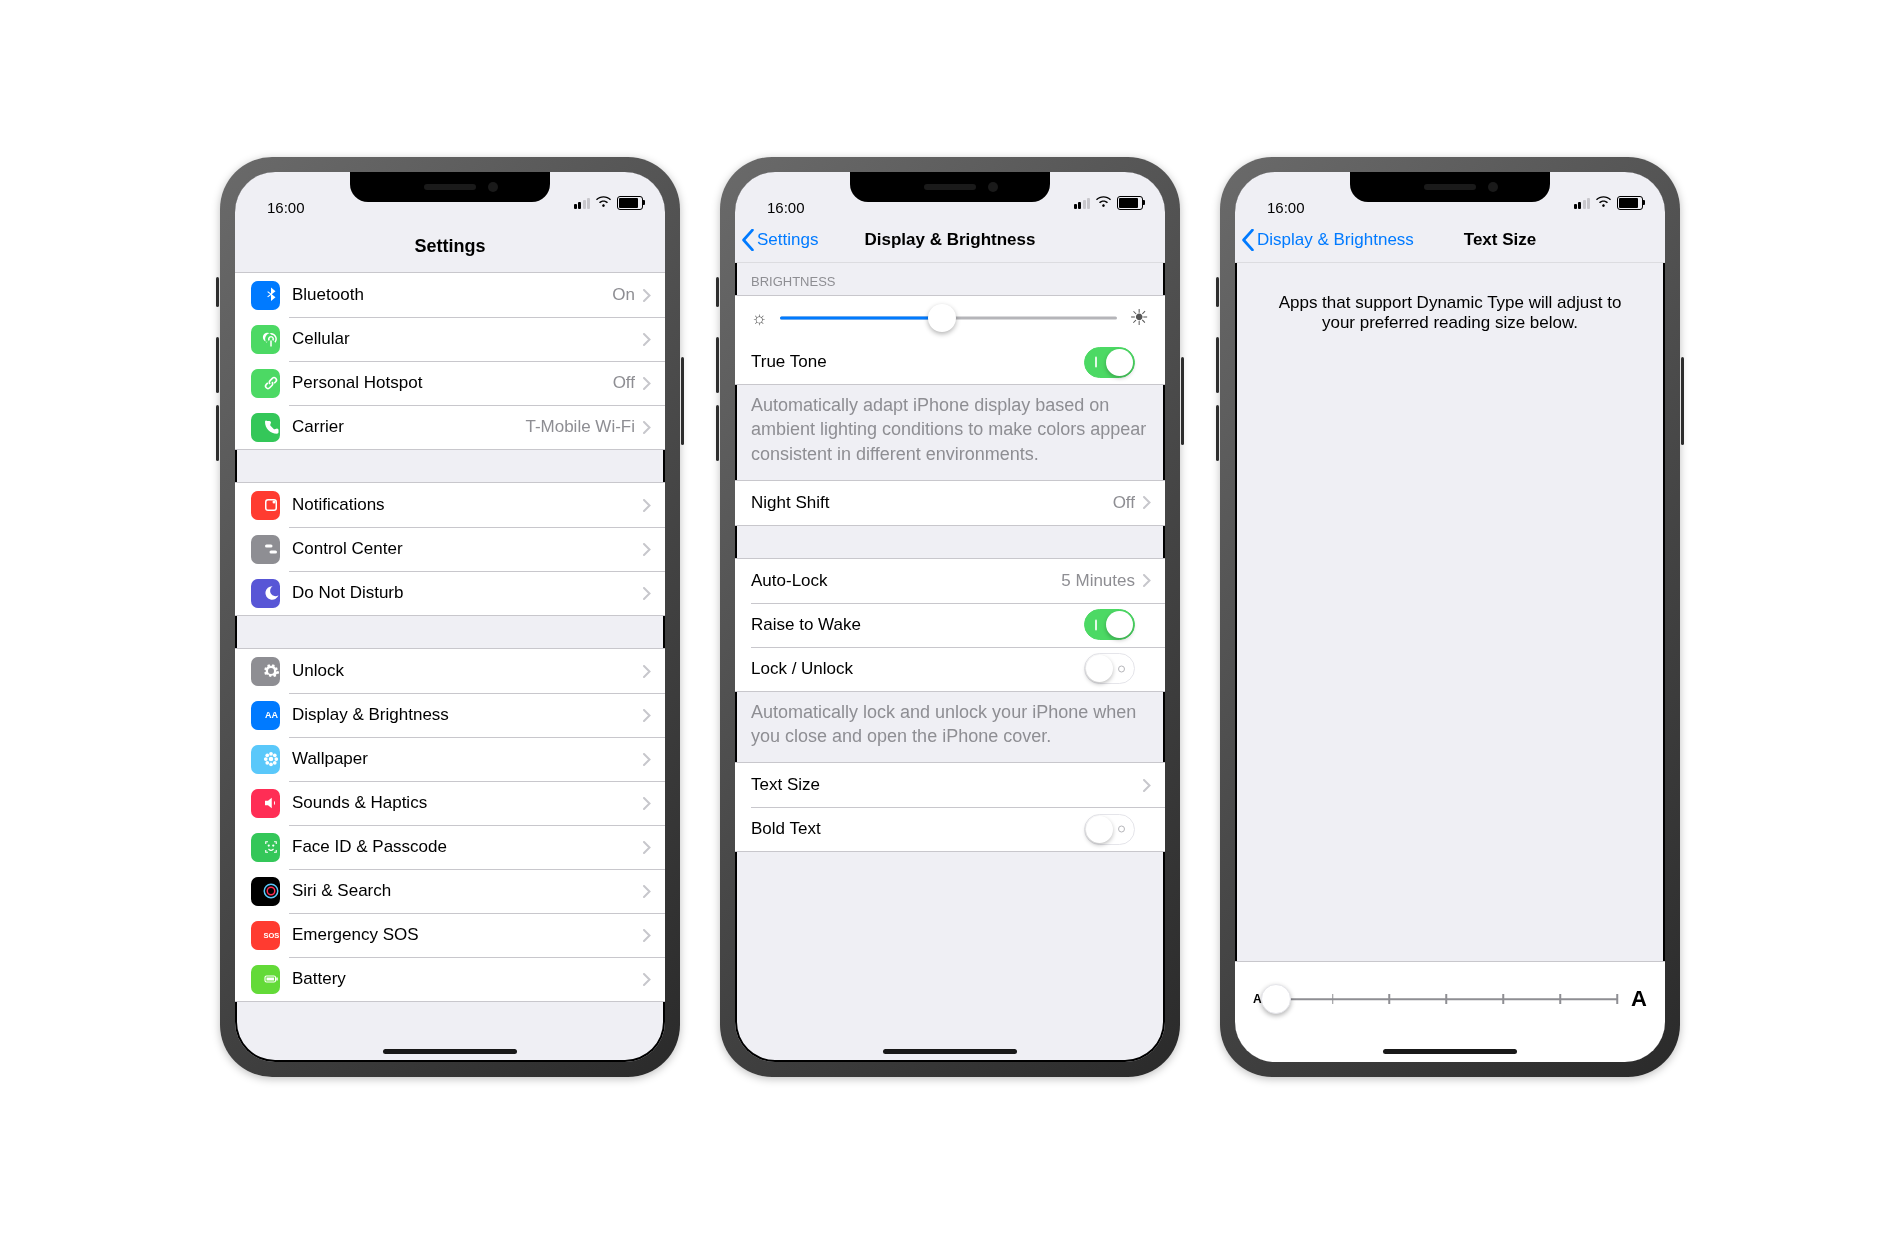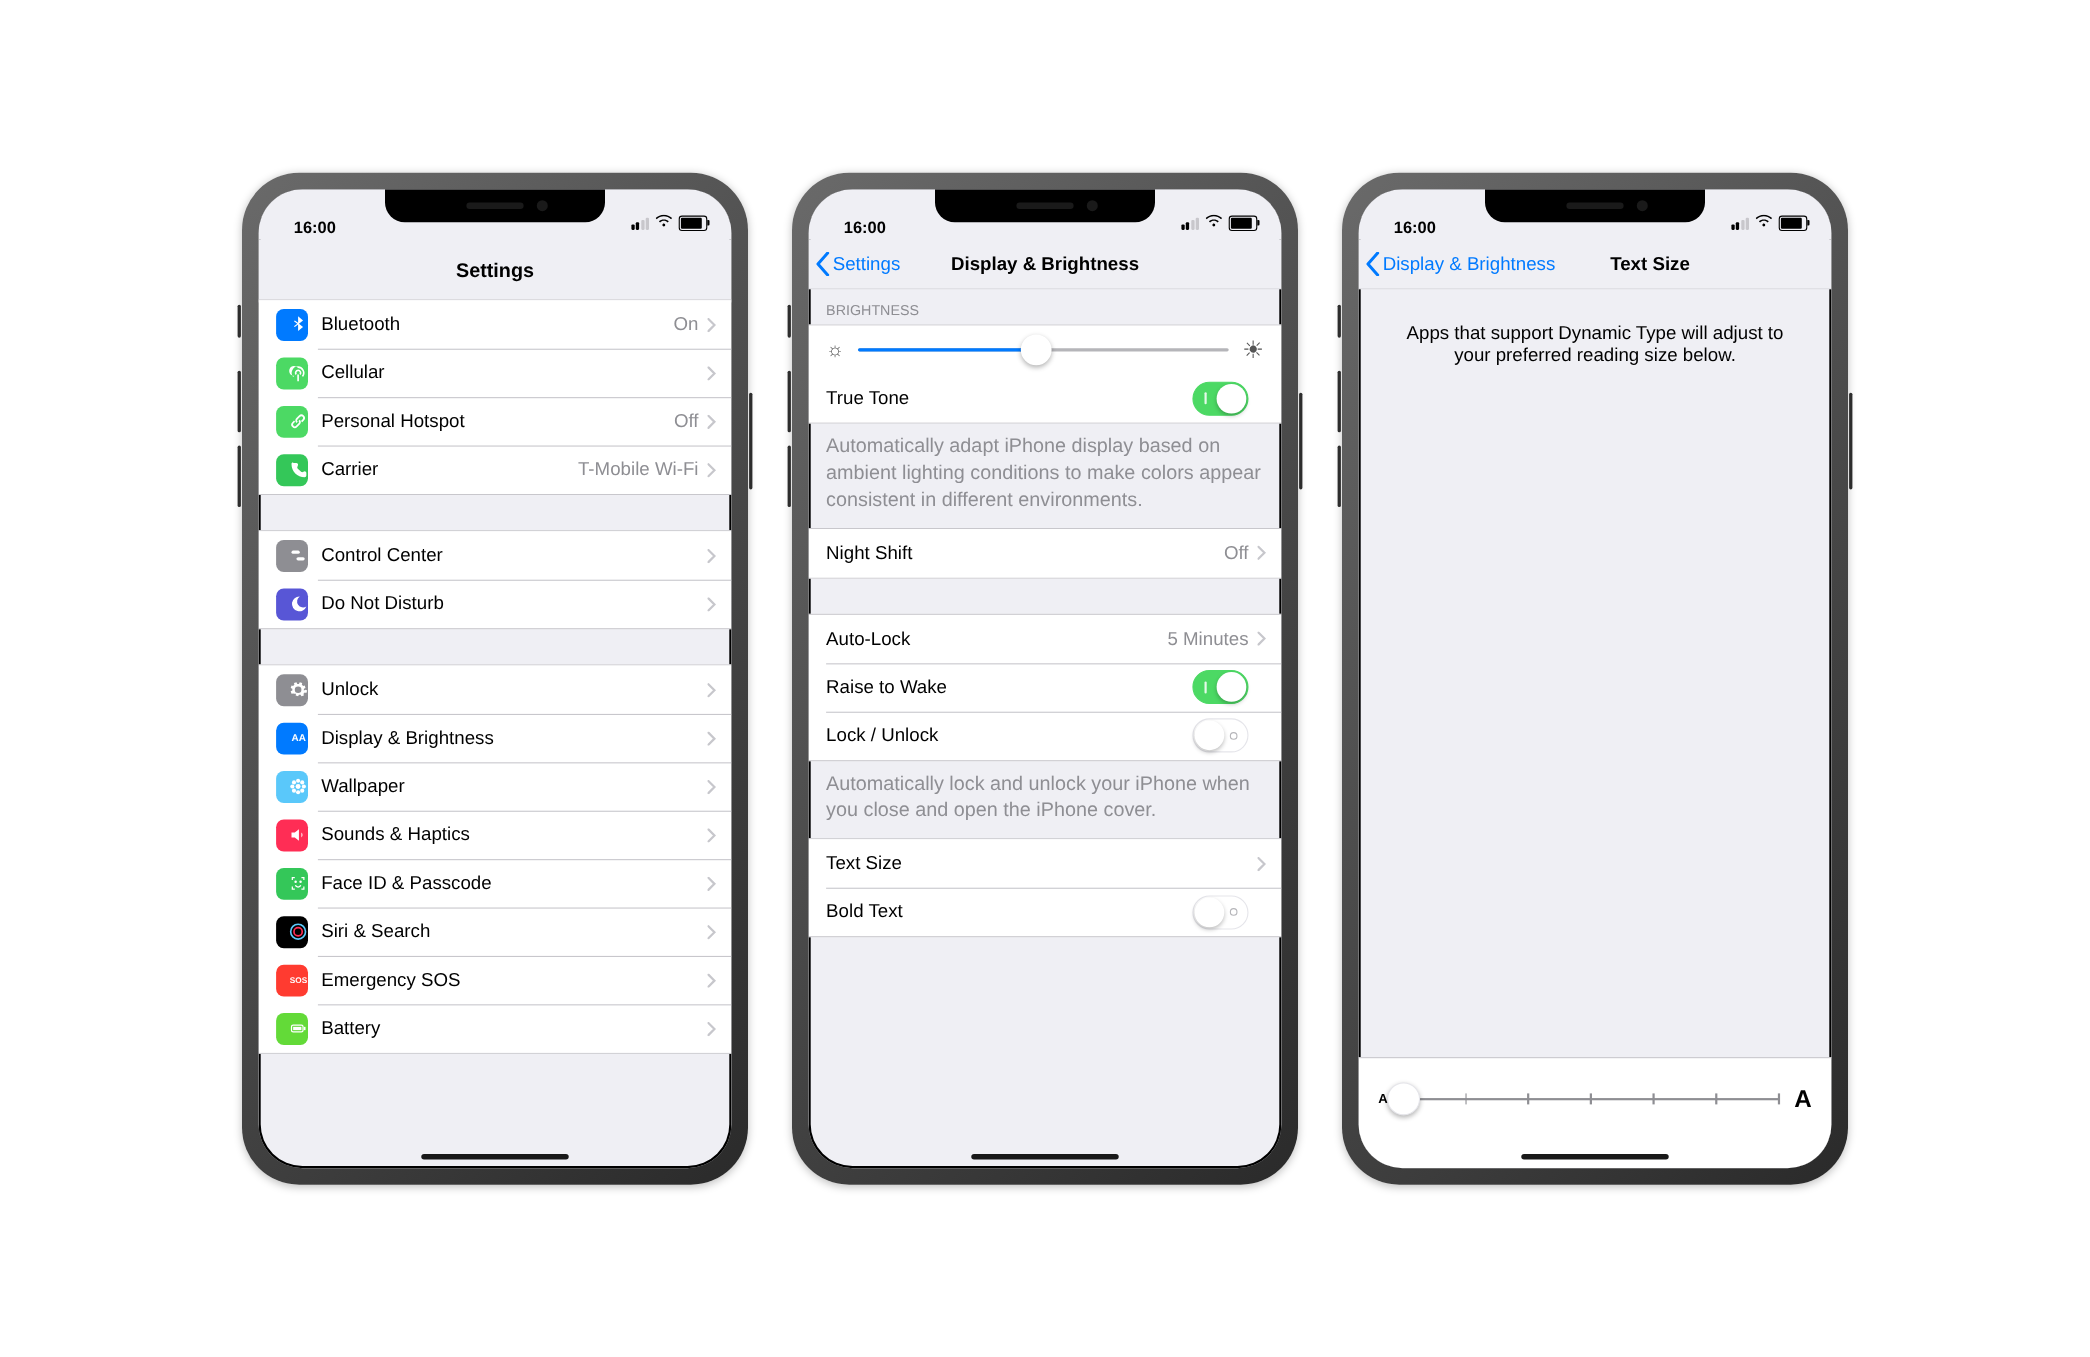--- a/index.html
+++ b/index.html
@@ -75,21 +75,21 @@
   .side-l3{left:-4px; top:248px; height:56px}
   .side-r {right:-4px; top:200px; height:88px}
 
   
   .statusbar{
     height:44px;
     position:relative;
     display:flex;
     align-items:flex-end;
     padding: 0 20px 2px;
-    font-weight:700;
+    font-weight:400;
     background: var(--bg);
   }
   .statusbar .time{font-size:15px; margin-left:12px}
   .statusbar .right{position:absolute; right:22px; bottom:6px; display:flex; gap:6px; align-items:center}
   .bars{display:flex; gap:1.5px; align-items:flex-end}
   .bars span{width:3px; background:#000; border-radius:1px}
   .b1{height:5px} .b2{height:7px} .b3{height:9px;background:#c8c7cc!important} .b4{height:11px;background:#c8c7cc!important}
   .wifi svg{width:15px;height:12px}
   .battery{width:24px;height:12px;border:1px solid #000;border-radius:3px;position:relative}
   .battery::after{content:"";position:absolute;right:-3px;top:3px;width:2px;height:5px;background:#000;border-radius:0 1px 1px 0}
@@ -322,20 +322,34 @@
             <span class="chev">
               <svg viewBox="0 0 8 13">
                 <path d="M1 1l5.5 5.5L1 12" stroke="#c7c7cc" stroke-width="2" fill="none" stroke-linecap="round"></path>
               </svg>
             </span>
           </div>
         </div>
       <div class="footer-spacer"></div>
       <div class="rows" id="g2">
           <div class="row with-icon">
+            <span class="icon c-red">
+              <svg viewBox="0 0 24 24">
+                <rect x="5" y="5" width="14" height="14" rx="3" fill="none" stroke="#fff" stroke-width="2"></rect>
+                <circle cx="16" cy="8" r="2"></circle>
+              </svg>
+            </span>
+            <span class="label">Notifications</span>
+            <span class="chev">
+              <svg viewBox="0 0 8 13">
+                <path d="M1 1l5.5 5.5L1 12" stroke="#c7c7cc" stroke-width="2" fill="none" stroke-linecap="round"></path>
+              </svg>
+            </span>
+          </div>
+          <div class="row with-icon">
             <span class="icon c-gray">
               <svg viewBox="0 0 24 24">
                 <rect x="4" y="6" width="10" height="4" rx="2"></rect>
                 <rect x="10" y="14" width="10" height="4" rx="2"></rect>
               </svg>
             </span>
             <span class="label">Control Center</span>
             <span class="chev">
               <svg viewBox="0 0 8 13">
                 <path d="M1 1l5.5 5.5L1 12" stroke="#c7c7cc" stroke-width="2" fill="none" stroke-linecap="round"></path>

